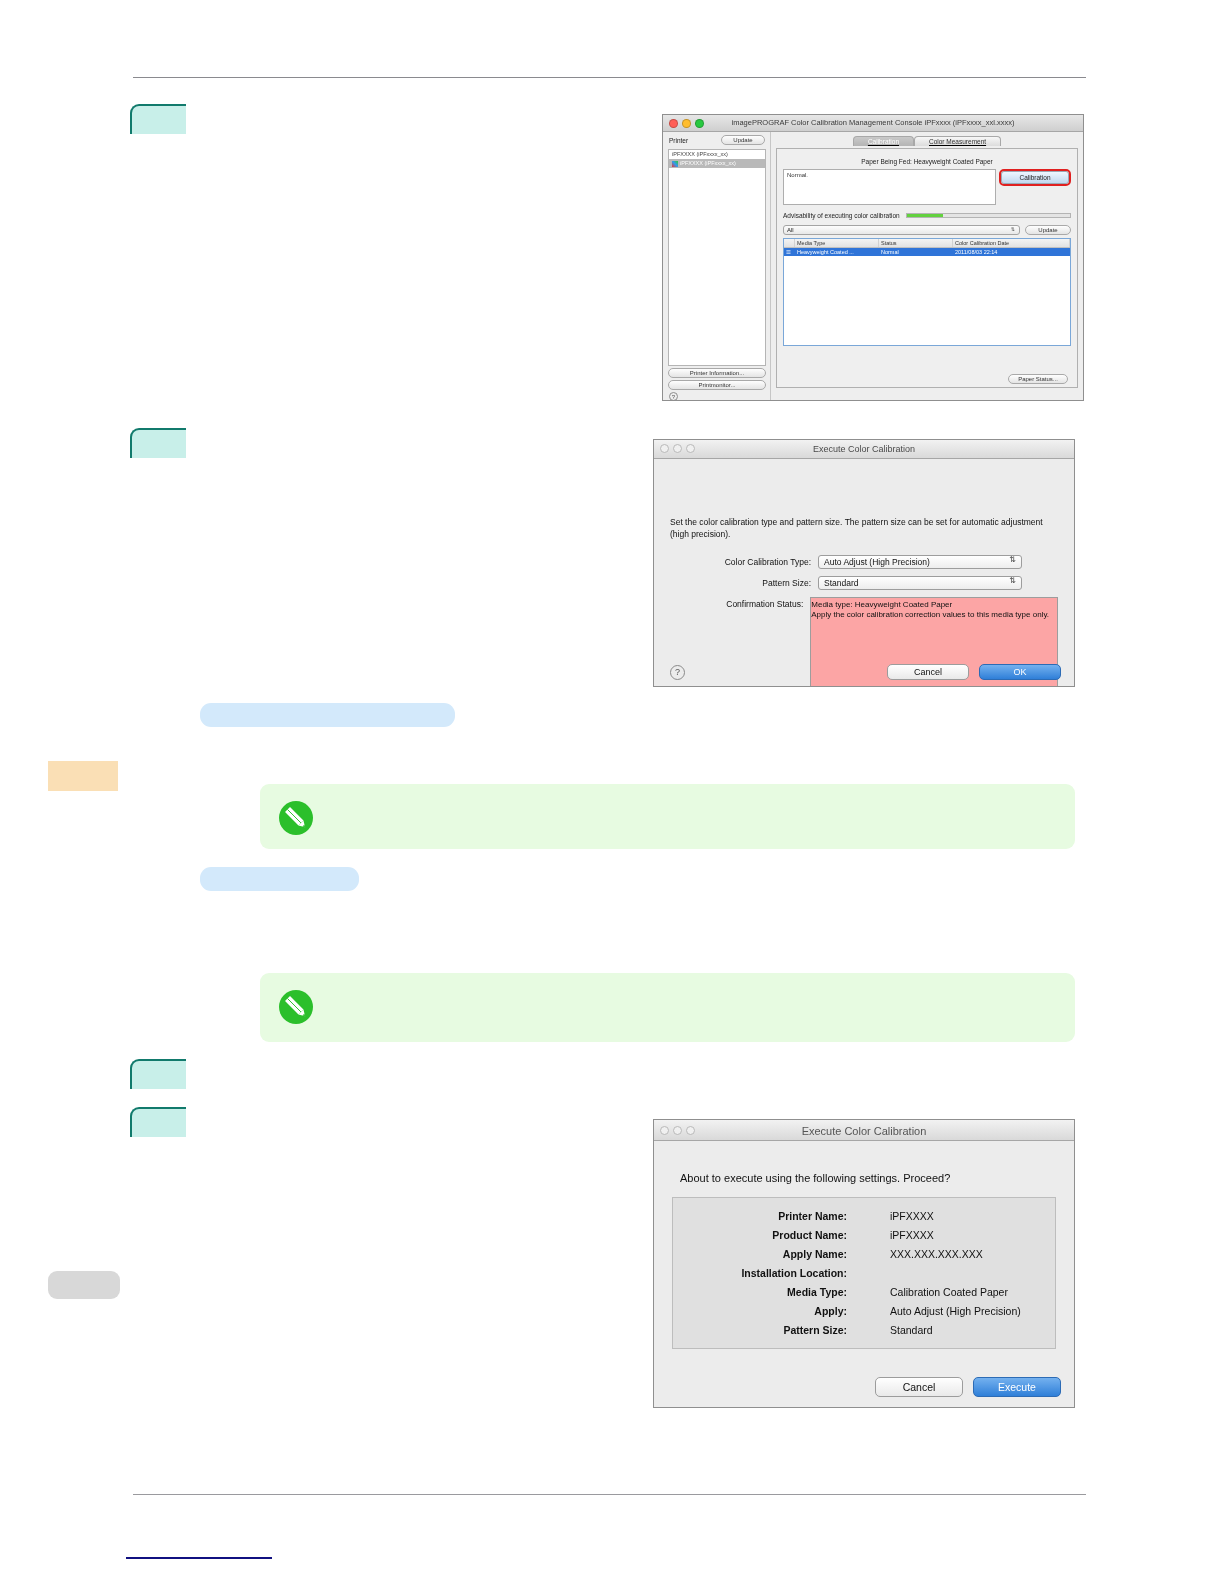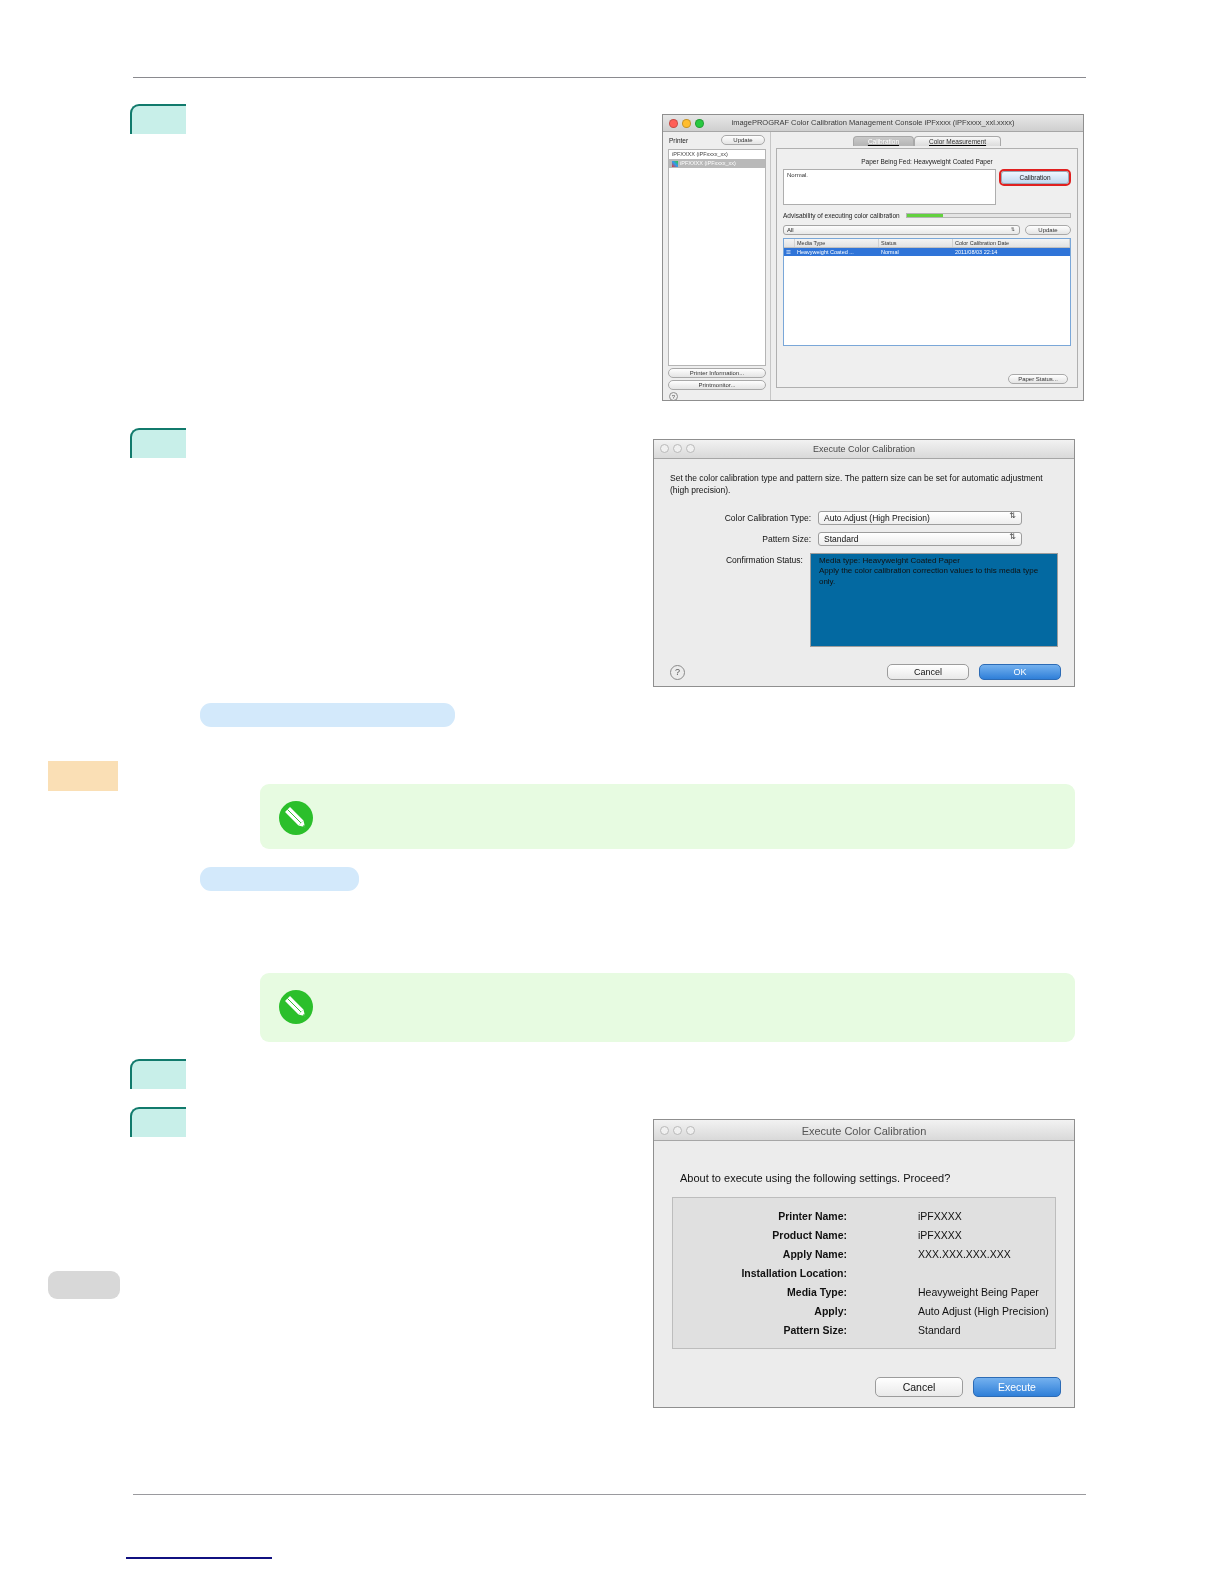--- a/index.html
+++ b/index.html
@@ -178,34 +178,34 @@
   .mt-row { display:flex; background:#2f74d8; }
   .mt-row div { font-size:5.5px; color:#fff; padding:1px 2px; }
   .mt-row .c-gutter { color:#fff; }
   .paper-status-btn { position:absolute; right:9px; bottom:3px; width:60px; }
 
   
   #win-exec1 { left:653px; top:439px; width:422px; height:248px; }
   #win-exec1 .titlebar { height:19px; background:linear-gradient(#f2f2f2,#d9d9d9); }
   #win-exec1 .tl-title { top:4px; font-size:9px; color:#4a4a4a; }
   .exec-body { padding:14px 16px 10px 16px; background:#ececec; height:229px; position:relative; }
-  .exec-desc { font-size:8.5px; color:#111; line-height:1.4; margin-bottom:14px; }
+  .exec-desc { font-size:8.5px; color:#111; line-height:1.4; margin-bottom:14px;margin-top:44px; }
   .form-row { display:flex; align-items:flex-start; margin-bottom:7px; }
   .form-label { width:148px; text-align:right; font-size:8.5px; color:#111; padding-right:7px; padding-top:2px; }
   .form-select {
     width:204px; font-size:8.5px; color:#111;
     background:linear-gradient(#ffffff,#ededed);
     border:1px solid #9d9d9d; border-radius:3px;
     padding:1px 5px; position:relative;
   }
   .form-select .arrows { position:absolute; right:5px; top:-1px; font-size:8px; color:#444; }
   .msg-box {
-    width:262px; height:94px; background:#0369a1;
+    width:262px; height:94px; background:#fca5a5;
     border:1px solid #9d9d9d;
-    font-size:8px; color:#111; padding:2px 8px; line-height:1.3;
+    font-size:8px; color:#111; padding:2px 0; line-height:1.3;
   }
   .exec-footer { position:absolute; left:16px; right:13px; bottom:8px; display:flex; align-items:center; }
   .help-round {
     width:15px; height:15px; border-radius:50%;
     border:1px solid #8a8a8a; color:#555;
     font-size:9px; line-height:13px; text-align:center;
   }
   .btn-push {
     font-size:9px; color:#111; text-align:center;
     background:linear-gradient(#ffffff,#e9e9e9);
@@ -222,21 +222,21 @@
   #win-exec2 { left:653px; top:1119px; width:422px; height:289px; }
   #win-exec2 .titlebar { height:21px; background:linear-gradient(#f2f2f2,#d9d9d9); }
   #win-exec2 .tl-title { top:5px; font-size:11px; color:#555; }
   #win-exec2 .traffic { top:6px; }
   .conf-body { padding:14px 16px; background:#ececec; height:268px; position:relative; }
   .conf-question { font-size:11px; color:#111; margin:17px 0 13px 10px; }
   .conf-panel {
     background:#e0e0e0; border:1px solid #bdbdbd;
     padding:12px 0 12px 0; margin:0 2px;
   }
-  .conf-row { display:flex; margin-bottom:7px;gap:28px; }
+  .conf-row { display:flex; margin-bottom:7px; }
   .conf-row:last-child { margin-bottom:0; }
   .conf-label { width:180px; text-align:right; font-size:10.5px; color:#111; padding-right:6px; font-weight:bold;}
   .conf-value { font-size:10.5px; color:#111;padding-left:37px; }
   .conf-footer { position:absolute; right:13px; bottom:12px; display:flex; gap:10px; }
   .btn-wide { width:88px; font-size:10.5px; padding:3px 0; }
 </style>
 </head>
 <body>
 
 <div class="page">
@@ -433,21 +433,21 @@
         <div class="conf-row">
           <div class="conf-label">Apply Name:</div>
           <div class="conf-value">XXX.XXX.XXX.XXX</div>
         </div>
         <div class="conf-row">
           <div class="conf-label">Installation Location:</div>
           <div class="conf-value"></div>
         </div>
         <div class="conf-row">
           <div class="conf-label">Media Type:</div>
-          <div class="conf-value">Heavyweight Being Paper</div>
+          <div class="conf-value">Calibration Coated Paper</div>
         </div>
         <div class="conf-row">
           <div class="conf-label">Apply:</div>
           <div class="conf-value">Auto Adjust (High Precision)</div>
         </div>
         <div class="conf-row">
           <div class="conf-label">Pattern Size:</div>
           <div class="conf-value">Standard</div>
         </div>
       </div>

